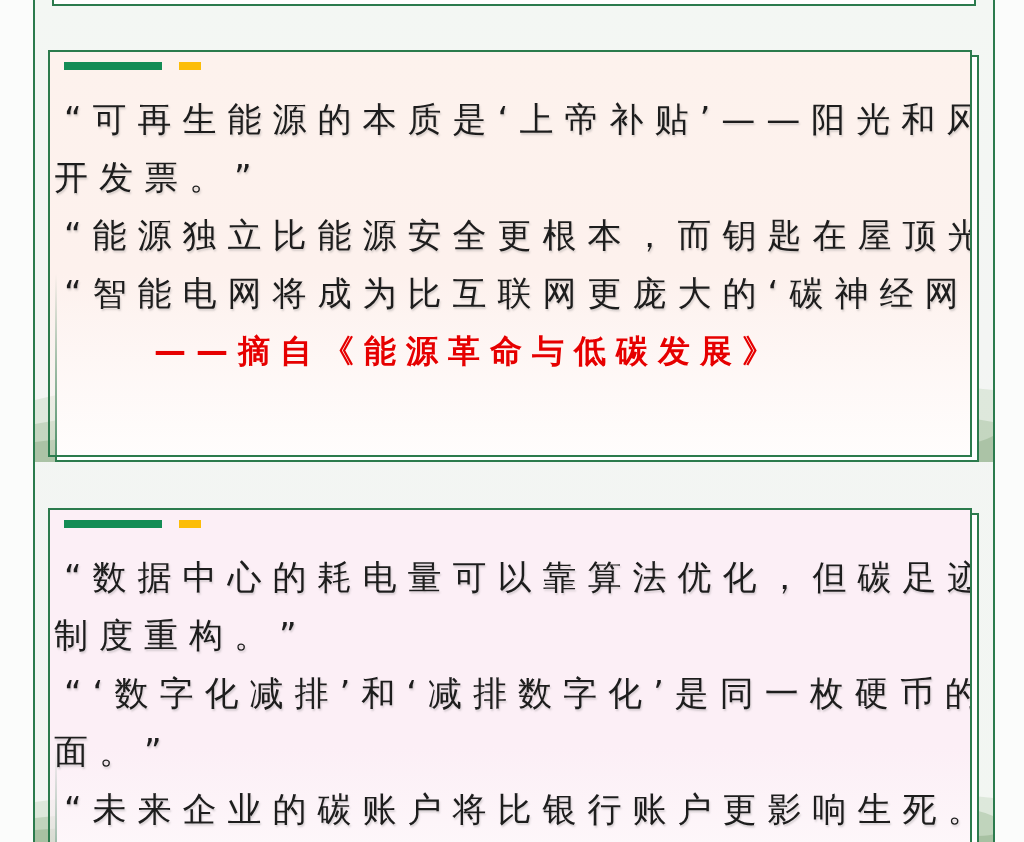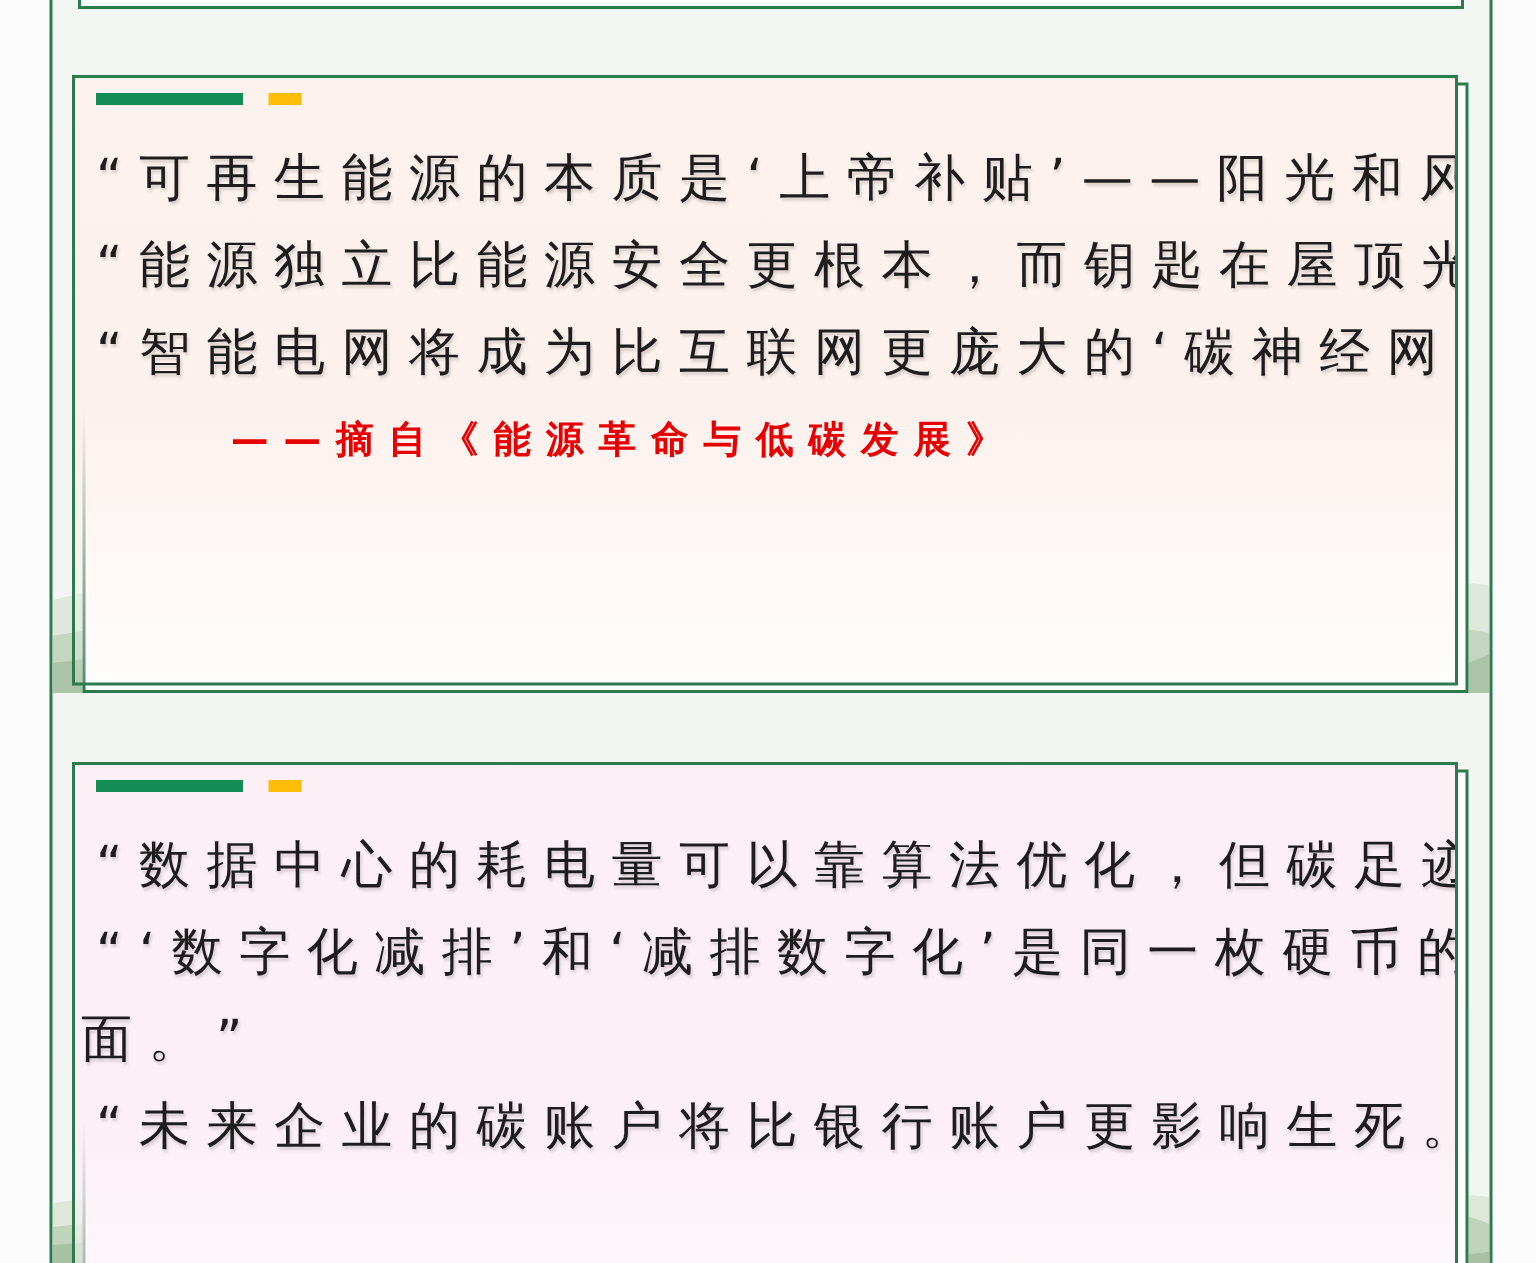--- a/index.html
+++ b/index.html
@@ -79,21 +79,21 @@
   .quote-line {
     font-size: 34px;
     line-height: 58px;
     letter-spacing: 11px;
     color: #1d1d1d;
     text-shadow: 1px 2px 2px rgba(110,110,110,0.28);
     white-space: nowrap;
   }
   .quote-line.q-open { padding-left: 10px; }
   .source-line {
-    font-size: 25px;
+    font-size: 32px;
     line-height: 58px;
     letter-spacing: 10px;
     font-weight: bold;
     color: #e60000;
     padding-left: 100px;
     white-space: nowrap;
   }
 </style>
 </head>
 <body>
@@ -119,34 +119,36 @@
 
   <div class="card-shadow shadow-1"></div>
 
   <section class="quote-card card-1">
     <div class="accent-bars">
       <div class="bar-green"></div>
       <div class="bar-yellow"></div>
     </div>
     <div class="quote-text">
       <div class="quote-line q-open">“可再生能源的本质是‘上帝补贴’——阳光和风从不</div>
+      <div class="quote-line">开发票。”</div>
       <div class="quote-line q-open">“能源独立比能源安全更根本，而钥匙在屋顶光伏和储</div>
       <div class="quote-line q-open">“智能电网将成为比互联网更庞大的‘碳神经网’。”</div>
       <div class="source-line">——摘自《能源革命与低碳发展》</div>
     </div>
   </section>
 
   <div class="card-shadow shadow-2"></div>
 
   <section class="quote-card card-2">
     <div class="accent-bars">
       <div class="bar-green"></div>
       <div class="bar-yellow"></div>
     </div>
     <div class="quote-text">
       <div class="quote-line q-open">“数据中心的耗电量可以靠算法优化，但碳足迹必须靠</div>
+      <div class="quote-line">制度重构。”</div>
       <div class="quote-line q-open">“‘数字化减排’和‘减排数字化’是同一枚硬币的两</div>
       <div class="quote-line">面。”</div>
       <div class="quote-line q-open">“未来企业的碳账户将比银行账户更影响生死。”</div>
     </div>
   </section>
 
 </div>
 
 </body></html>

